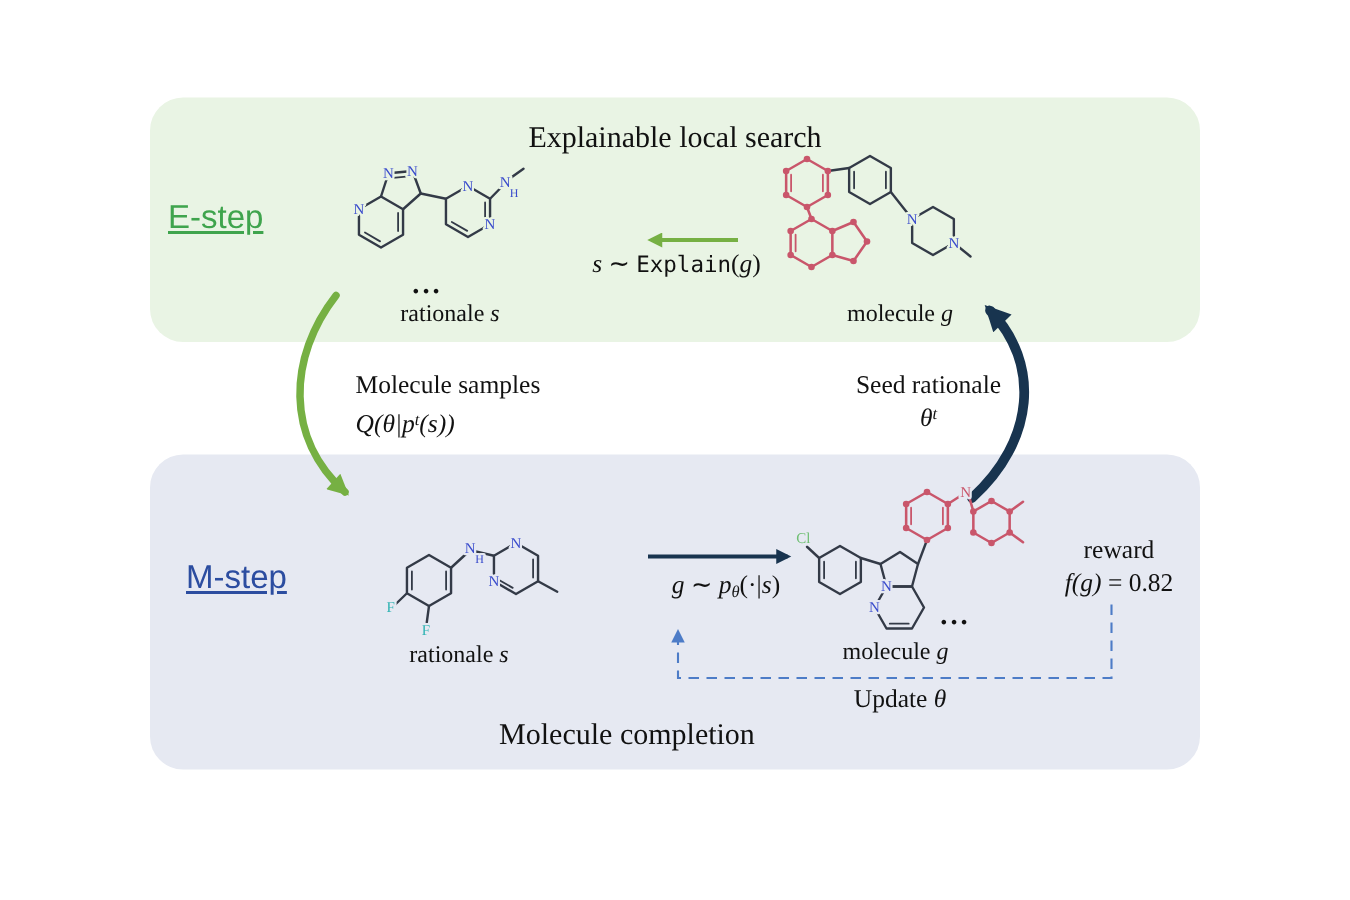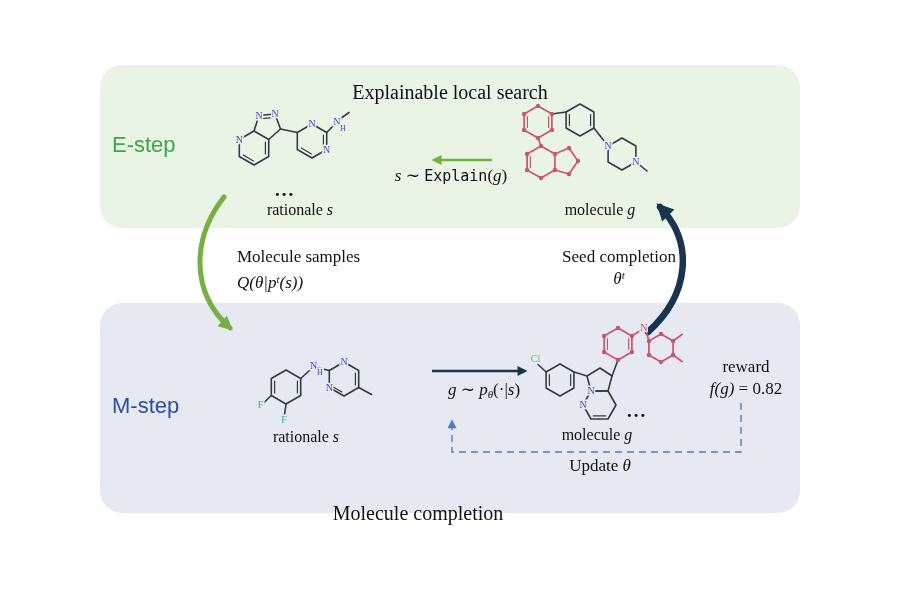--- a/index.html
+++ b/index.html
@@ -8,21 +8,21 @@
     background:#ffffff;color:var(--text,#111);
     font-family:"Liberation Serif", serif;
   }
   .canvas{position:absolute;inset:0;width:900px;height:600px;}
   .panel{position:absolute;border-radius:22px;}
   .panel-estep{left:100px;top:65px;width:700px;height:163px;background:var(--estep-bg,#e9f4e4);}
   .panel-mstep{left:100px;top:303px;width:700px;height:210px;background:var(--mstep-bg,#e6e9f2);}
   .arrows{position:absolute;left:0;top:0;z-index:1;}
   .txt{position:absolute;z-index:2;text-align:center;font-size:17px;line-height:1.3;}
   .title{font-size:20px;}
-  .step-label{font-family:"Liberation Sans", sans-serif;font-size:22px;font-weight:500;text-align:left;}
+  .step-label{font-family:"Liberation Sans", sans-serif;font-size:22px;font-weight:500;text-align:left;text-decoration:underline;}
   .lbl-e{color:var(--estep-label,#3fa44d);}
   .lbl-m{color:var(--mstep-label,#2c4da0);}
   .caption{font-size:16px;}
   .dots{font-size:19px;font-weight:bold;letter-spacing:2px;}
   .it{font-style:italic;}
   .mono{font-family:"DejaVu Sans Mono", monospace;font-size:15px;}
   .formula sup{font-size:11px;vertical-align:5px;}
   .formula sub{font-size:11px;vertical-align:-3px;}
   .flow-label{text-align:left;line-height:1.5;}
   
@@ -90,36 +90,36 @@
 
   <div class="txt dots" style="left:255px;top:178px;width:60px;">...</div>
   <div class="txt caption" style="left:240px;top:200px;width:120px;"><span>rationale </span><span class="it">s</span></div>
   <div class="txt caption" style="left:540px;top:200px;width:120px;"><span>molecule </span><span class="it">g</span></div>
 
   <div class="txt flow-label formula" style="left:237px;top:244px;width:180px;">
     <div>Molecule samples</div>
     <div class="it"><span>Q(θ|p</span><sup>t</sup><span>(s))</span></div>
   </div>
   <div class="txt formula" style="left:553px;top:246px;width:132px;">
-    <div>Seed completion</div>
+    <div>Seed rationale</div>
     <div><span class="it">θ</span><sup class="it">t</sup></div>
   </div>
 
-  <div class="txt step-label lbl-m" style="left:112px;top:371px;width:100px;margin-top:21px;">M-step</div>
+  <div class="txt step-label lbl-m" style="left:124px;top:371px;width:100px;">M-step</div>
 
   <div class="txt formula" style="left:420px;top:379px;width:128px;"><span class="it">g</span><span> ∼ </span><span class="it">p</span><sub class="it">θ</sub><span>(·|</span><span class="it">s</span><span>)</span></div>
 
   <div class="txt formula" style="left:690px;top:356px;width:112px;">
     <div>reward</div>
     <div><span class="it">f(g)</span><span> = </span><span>0.82</span></div>
   </div>
 
   <div class="txt" style="left:543px;top:455px;width:114px;"><span>Update </span><span class="it">θ</span></div>
 
-  <div class="txt title" style="left:100px;top:500px;width:636px;">Molecule completion</div>
+  <div class="txt title" style="left:100px;top:477px;width:636px;">Molecule completion</div>
 
   <div class="txt caption" style="left:246px;top:427px;width:120px;"><span>rationale </span><span class="it">s</span></div>
   <div class="txt caption" style="left:537px;top:425px;width:120px;"><span>molecule </span><span class="it">g</span></div>
   <div class="txt dots" style="left:607px;top:399px;width:60px;">...</div>
 
   <svg class="mol mol-e" style="left:228px;top:104px" width="132" height="92" viewBox="0 0 132 92">
     <g>
       <path class="bond" d="M26,27 L40.7,35.5 L40.7,52.5 L26,61 L11.3,52.5 L11.3,35.5 Z"></path>
       <path class="bond" d="M26,27 L31,11.5 L47,10 L52.5,25 L40.7,35.5"></path>
       <path class="bond" d="M52.5,25 L69.3,28.5"></path>

